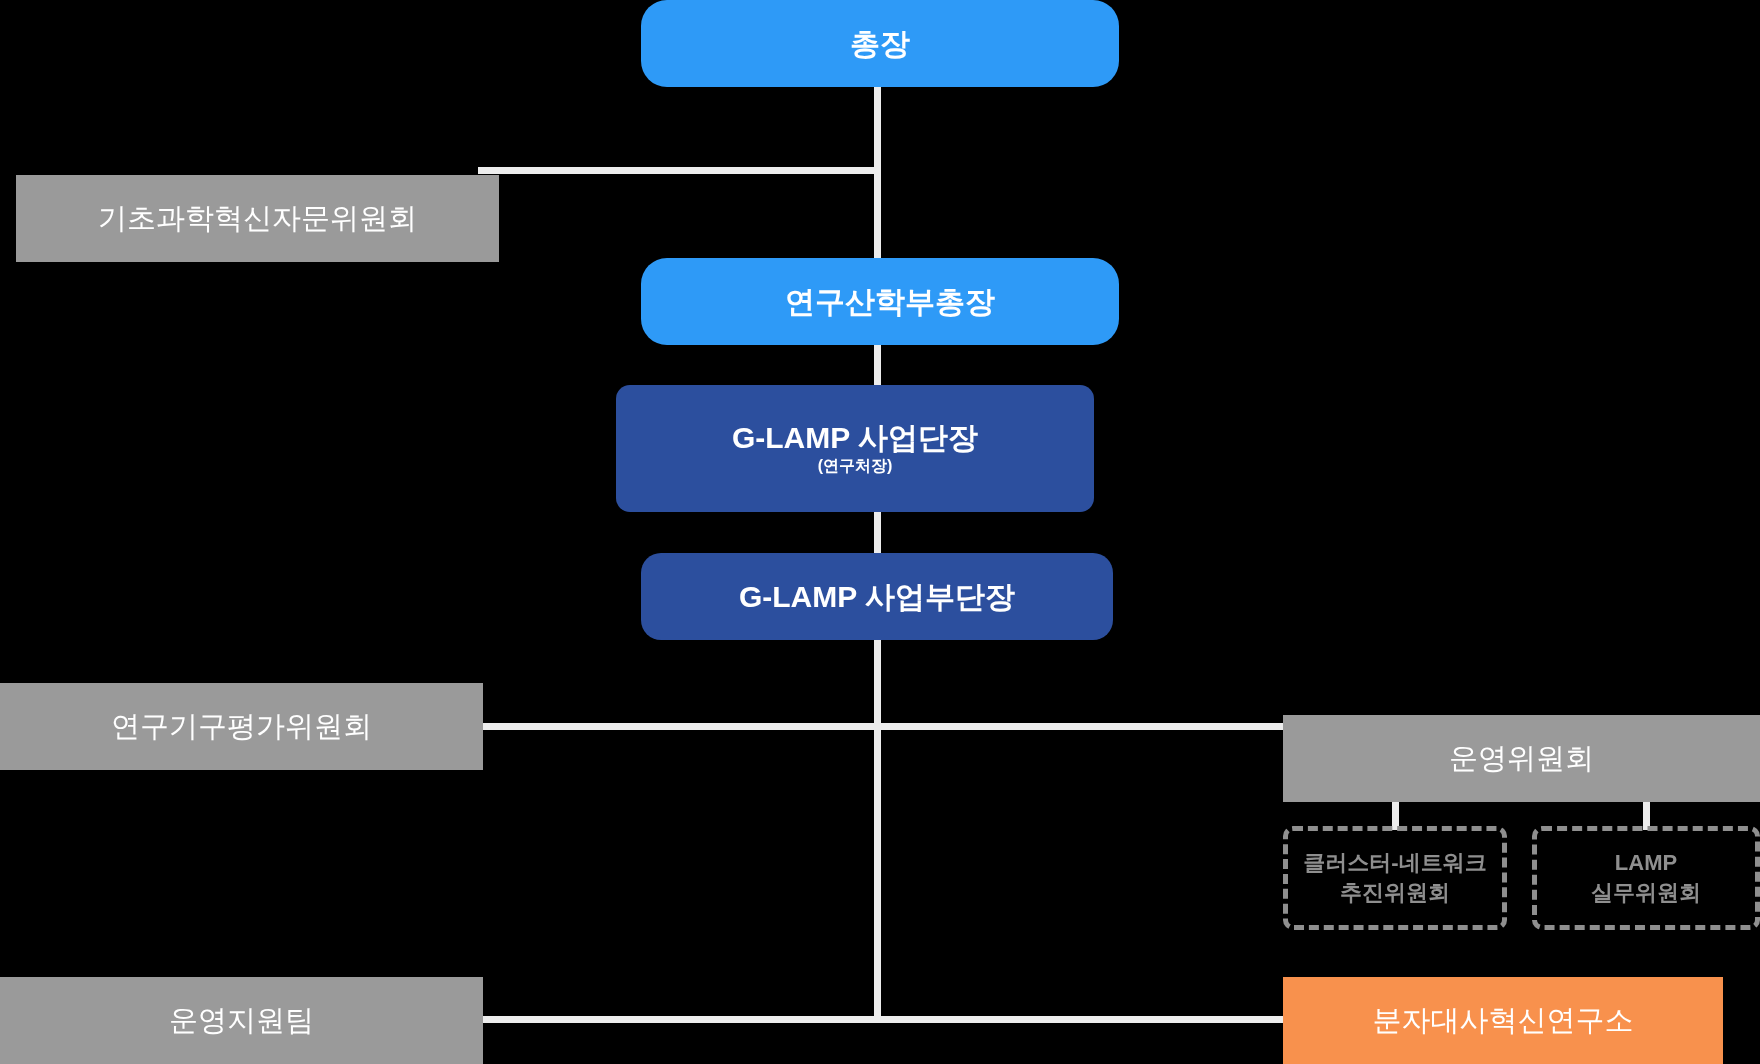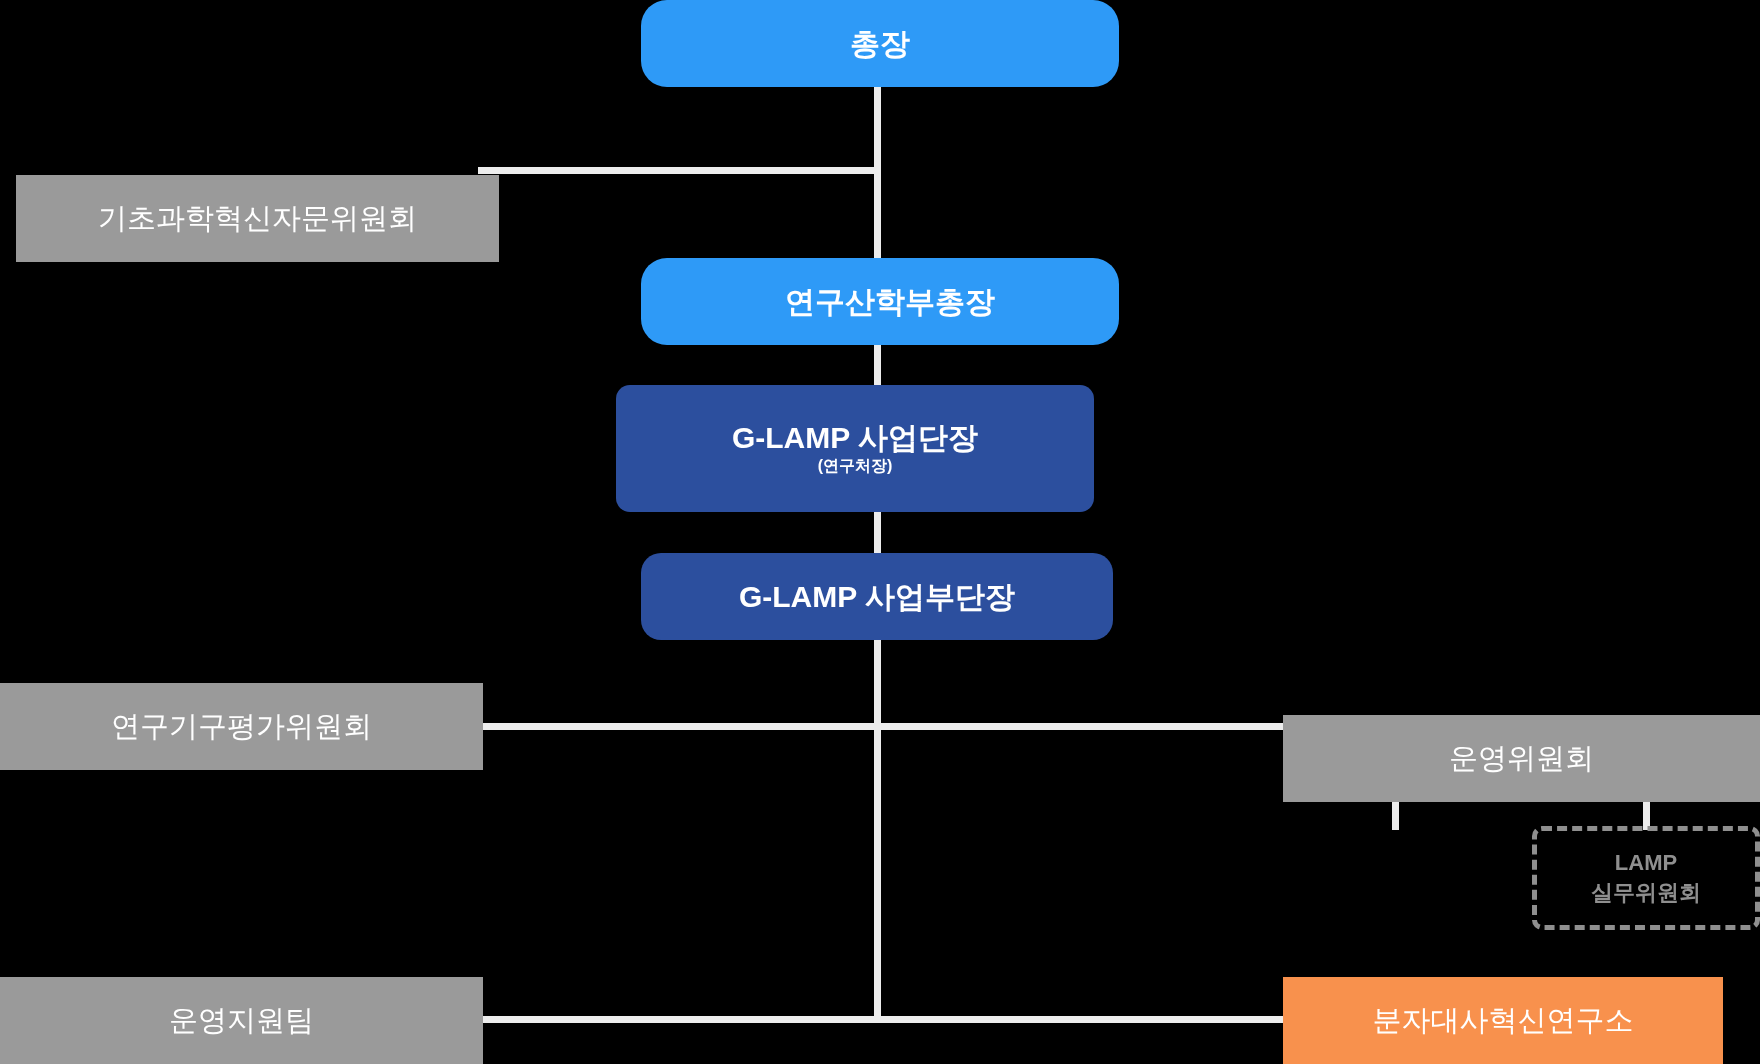--- a/index.html
+++ b/index.html
@@ -69,20 +69,24 @@
   </div>
 
   <div class="node gray" style="left:0px;top:683px;width:483px;height:87px;align-items:center;">
     <div class="t-gray">연구기구평가위원회</div>
   </div>
 
   <div class="node gray" style="left:1283px;top:683px;width:477px;height:87px;margin-top:32px;">
     <div class="t-gray">운영위원회</div>
   </div>
 
+  <div class="node dashed" style="left:1283px;top:826px;width:224px;height:104px;">
+    <div class="t-dim">클러스터-네트워크</div>
+    <div class="t-dim">추진위원회</div>
+  </div>
 
   <div class="node dashed" style="left:1532px;top:826px;width:228px;height:104px;">
     <div class="t-dim">LAMP</div>
     <div class="t-dim">실무위원회</div>
   </div>
 
   <div class="node gray" style="left:0px;top:977px;width:483px;height:87px;">
     <div class="t-gray">운영지원팀</div>
   </div>
 

